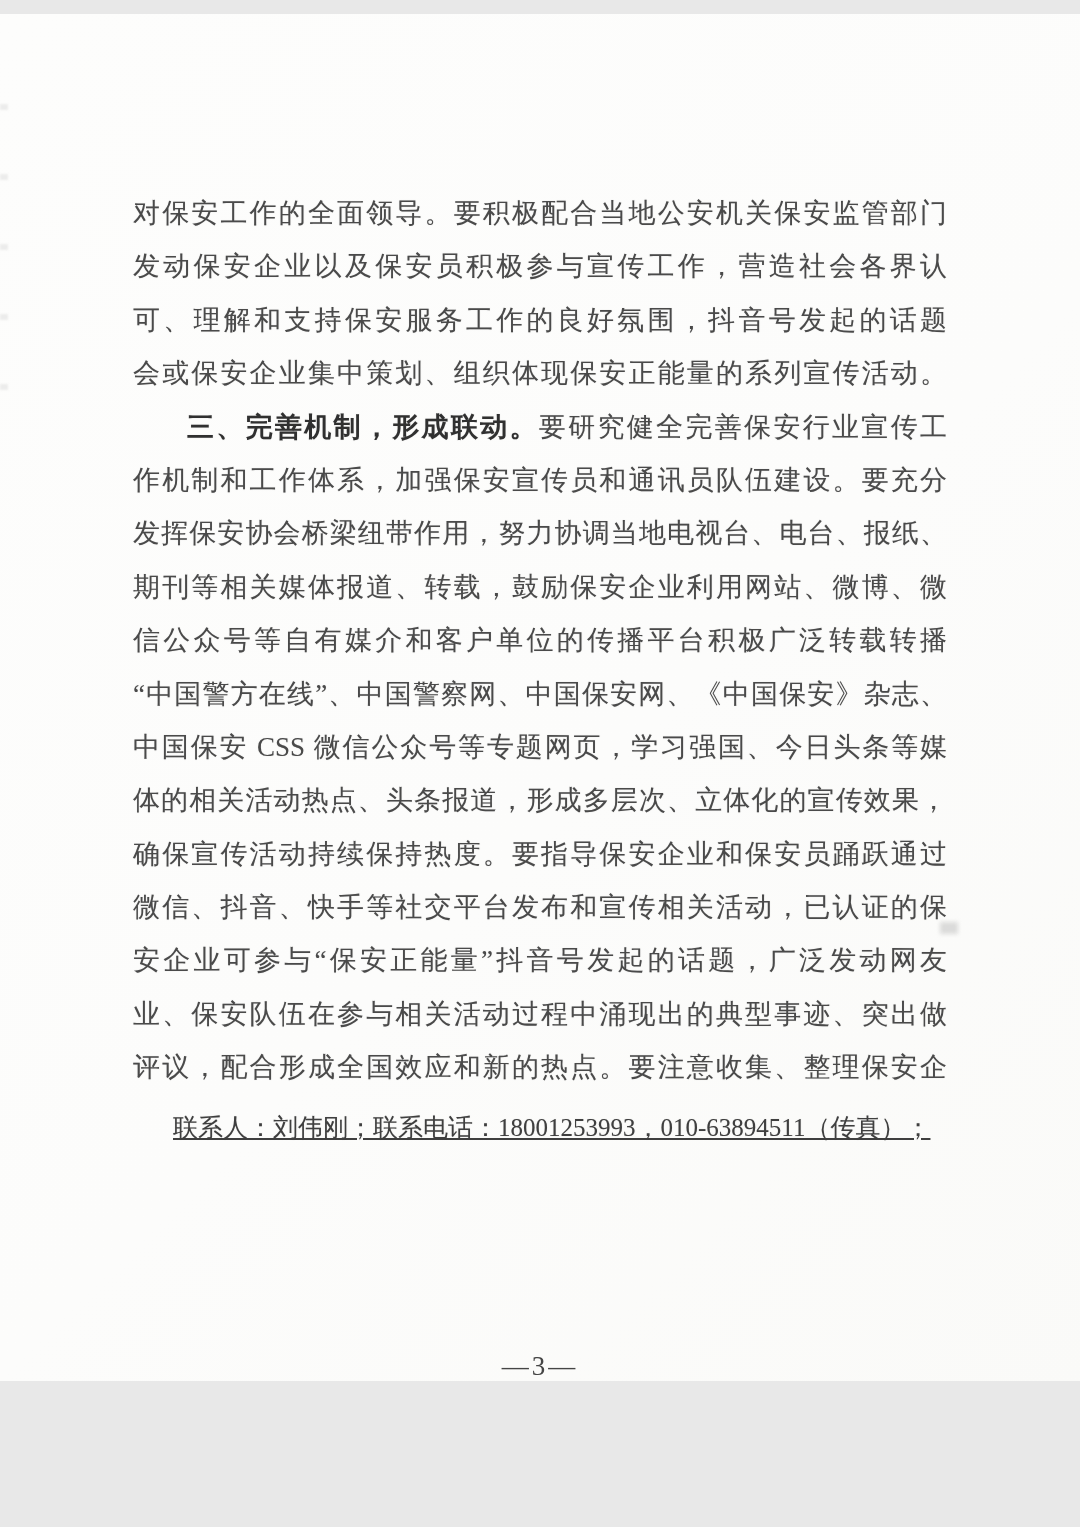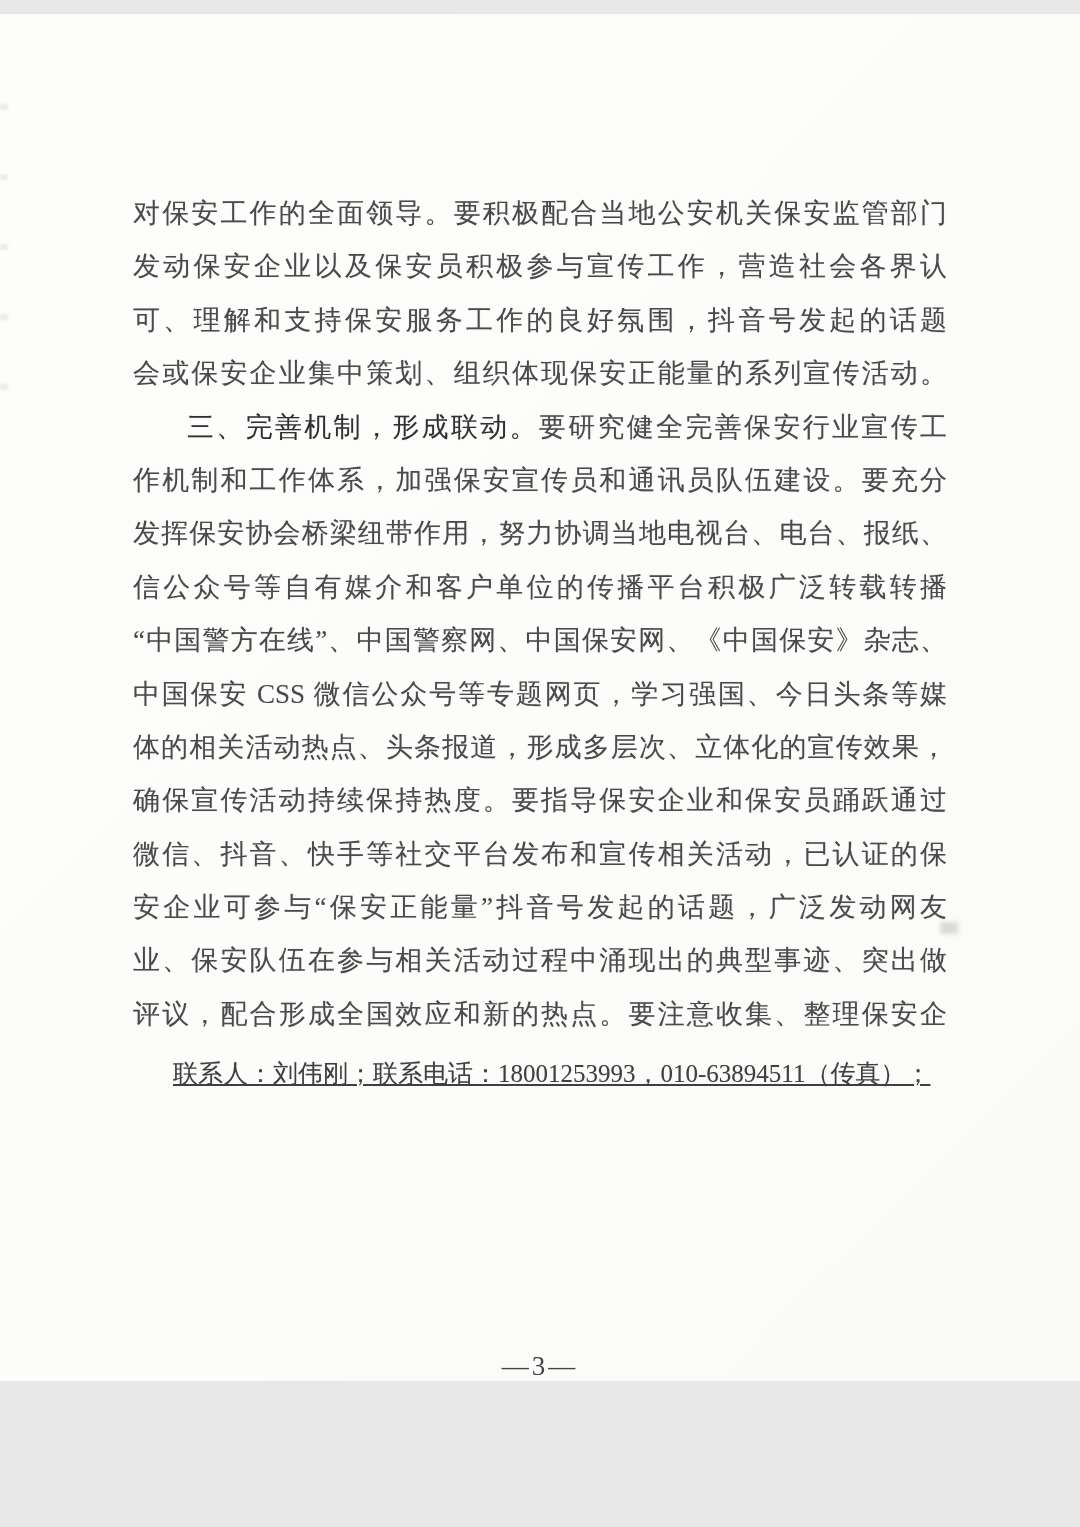--- a/index.html
+++ b/index.html
@@ -57,21 +57,21 @@
     text-align-last: justify;
     overflow: visible;
   }
   .line.short {
     text-align: left;
     text-align-last: left;
   }
   .line.indent { text-indent: 54px; }
   .heading-bold {
     font-family: "Liberation Sans", sans-serif;
-    font-weight: normal;
+    font-weight: bold;
     color: #303030;
   }
   .contact-block { margin-top: 6px; }
   .contact-line {
     font-size: 25px;
     white-space: nowrap;
     text-align: right;
     text-align-last: left;
     color: #3f3f3f;
     text-decoration: underline;
@@ -113,20 +113,21 @@
 
     <div class="para">
       <div class="line indent"><span class="heading-bold">三、完善机制，形成联动。</span><span>要研究健全完善保安行业宣传工</span></div>
 
       <div>
 
           <div class="line">作机制和工作体系，加强保安宣传员和通讯员队伍建设。要充分</div>
 
           <div class="line">发挥保安协会桥梁纽带作用，努力协调当地电视台、电台、报纸、</div>
 
+          <div class="line">期刊等相关媒体报道、转载，鼓励保安企业利用网站、微博、微</div>
 
           <div class="line">信公众号等自有媒介和客户单位的传播平台积极广泛转载转播</div>
 
           <div class="line">“中国警方在线”、中国警察网、中国保安网、《中国保安》杂志、</div>
 
           <div class="line">中国保安 CSS 微信公众号等专题网页，学习强国、今日头条等媒</div>
 
           <div class="line">体的相关活动热点、头条报道，形成多层次、立体化的宣传效果，</div>
 
           <div class="line">确保宣传活动持续保持热度。要指导保安企业和保安员踊跃通过</div>

